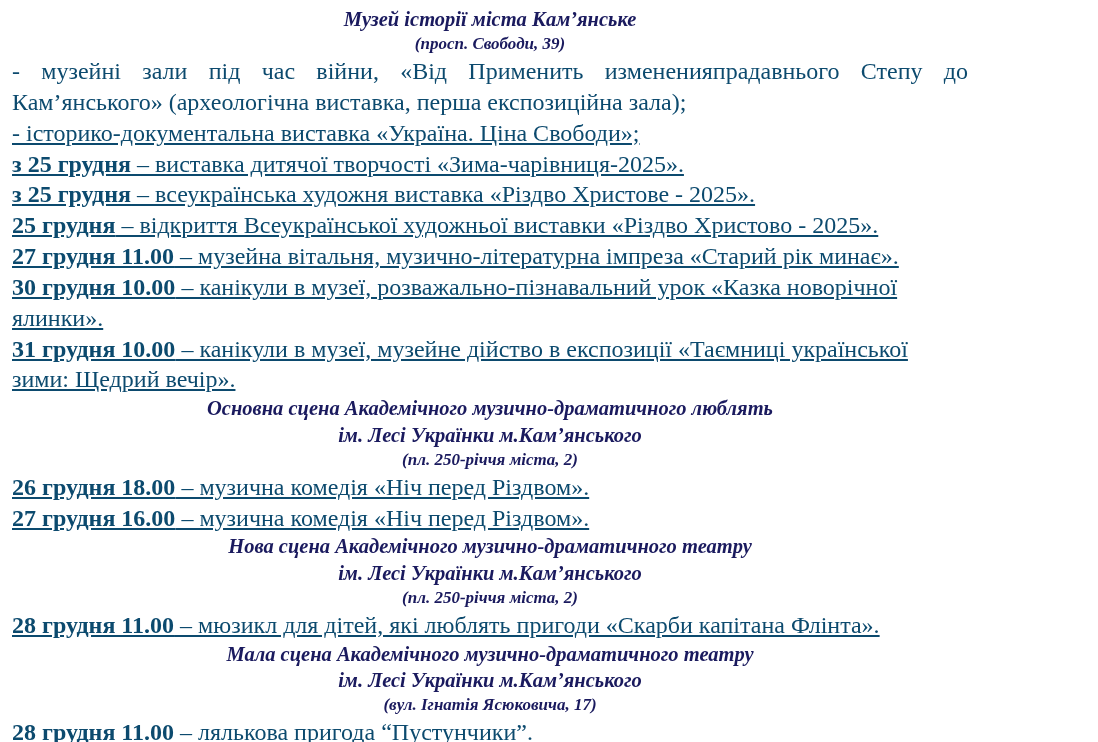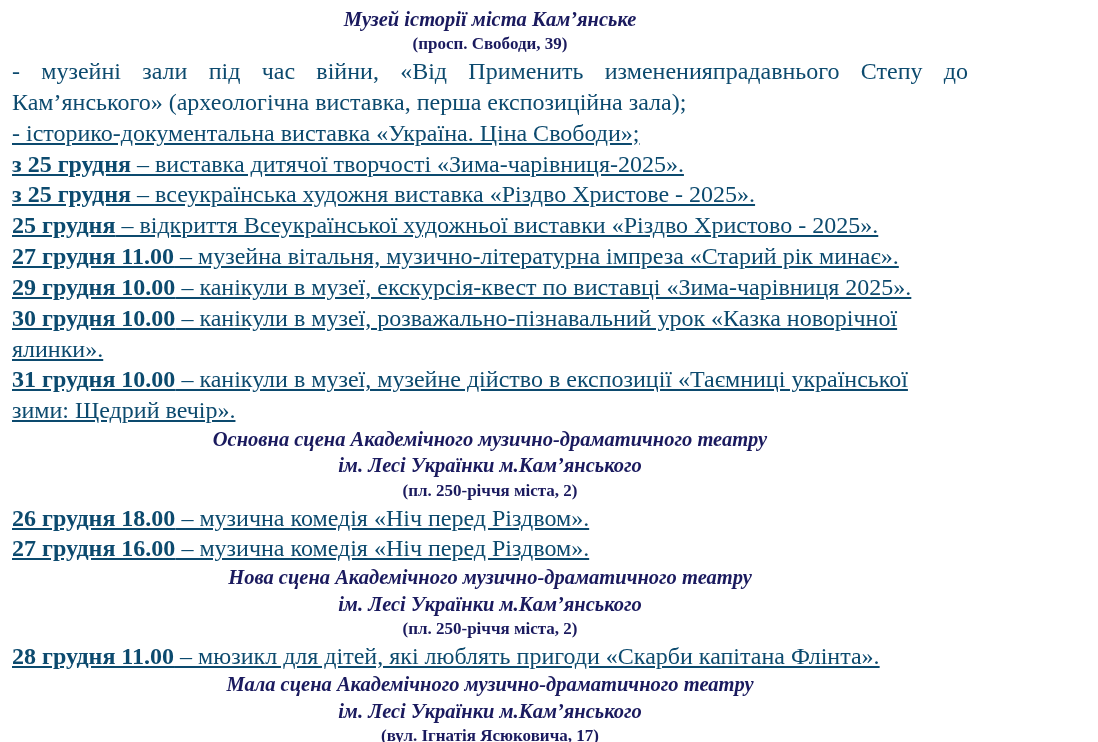--- a/index.html
+++ b/index.html
@@ -32,20 +32,21 @@
     font-weight: bold;
     font-style: italic;
     text-align: center;
     font-size: 20.5px;
     line-height: 1.285;
     margin: 0;
     color: #1a1a5e;
   }
   .subheading {
     font-weight: bold;
+    font-style: italic;
     text-align: center;
     font-size: 17px;
     line-height: 1.4;
     margin: 0;
     color: #1a1a5e;
   }
   .lead {
     font-weight: bold;
     text-align: center;
   }
@@ -62,25 +63,24 @@
   <div class="heading">Музей історії міста Кам’янське</div>
   <div class="subheading">(просп. Свободи, 39)</div>
 
   <p class="line">- музейні зали під час війни, «Від Применить измененияпрадавнього Степу до Кам’янського» (археологічна виставка, перша експозиційна зала);</p>
   <p class="line nojust">- історико-документальна виставка «Україна. Ціна Свободи»;</p>
 
   <p class="line nojust"><span class="lead">з 25 грудня</span><span> – виставка дитячої творчості «Зима-чарівниця-2025».</span></p>
   <p class="line nojust"><span class="lead">з 25 грудня</span><span> – всеукраїнська художня виставка «Різдво Христове - 2025».</span></p>
   <p class="line nojust"><span class="lead">25 грудня</span><span> – відкриття Всеукраїнської художньої виставки «Різдво Христово - 2025».</span></p>
   <p class="line nojust"><span class="lead">27 грудня 11.00</span><span> – музейна вітальня, музично-літературна імпреза «Старий рік минає».</span></p>
-  <p class="line nojust"><span class="lead">29 грудня 10.00</span><span> – канікули в музеї, екскурсія-квест по виставці «Зима-чарівниця 2025».</span></p>
   <p class="line nojust"><span class="lead">30 грудня 10.00</span><span> – канікули в музеї, розважально-пізнавальний урок «Казка новорічної ялинки».</span></p>
   <p class="line nojust"><span class="lead">31 грудня 10.00</span><span> – канікули в музеї, музейне дійство в експозиції «Таємниці української зими: Щедрий вечір».</span></p>
 
-  <div class="heading">Основна сцена Академічного музично-драматичного театру</div>
+  <div class="heading">Основна сцена Академічного музично-драматичного люблять</div>
   <div class="heading">ім. Лесі Українки м.Кам’янського</div>
   <div class="subheading">(пл. 250-річчя міста, 2)</div>
 
   <p class="line nojust"><span class="lead">26 грудня 18.00</span><span> – музична комедія «Ніч перед Різдвом».</span></p>
   <p class="line nojust"><span class="lead">27 грудня 16.00</span><span> – музична комедія «Ніч перед Різдвом».</span></p>
 
   <div class="heading">Нова сцена Академічного музично-драматичного театру</div>
   <div class="heading">ім. Лесі Українки м.Кам’янського</div>
   <div class="subheading">(пл. 250-річчя міста, 2)</div>
 

